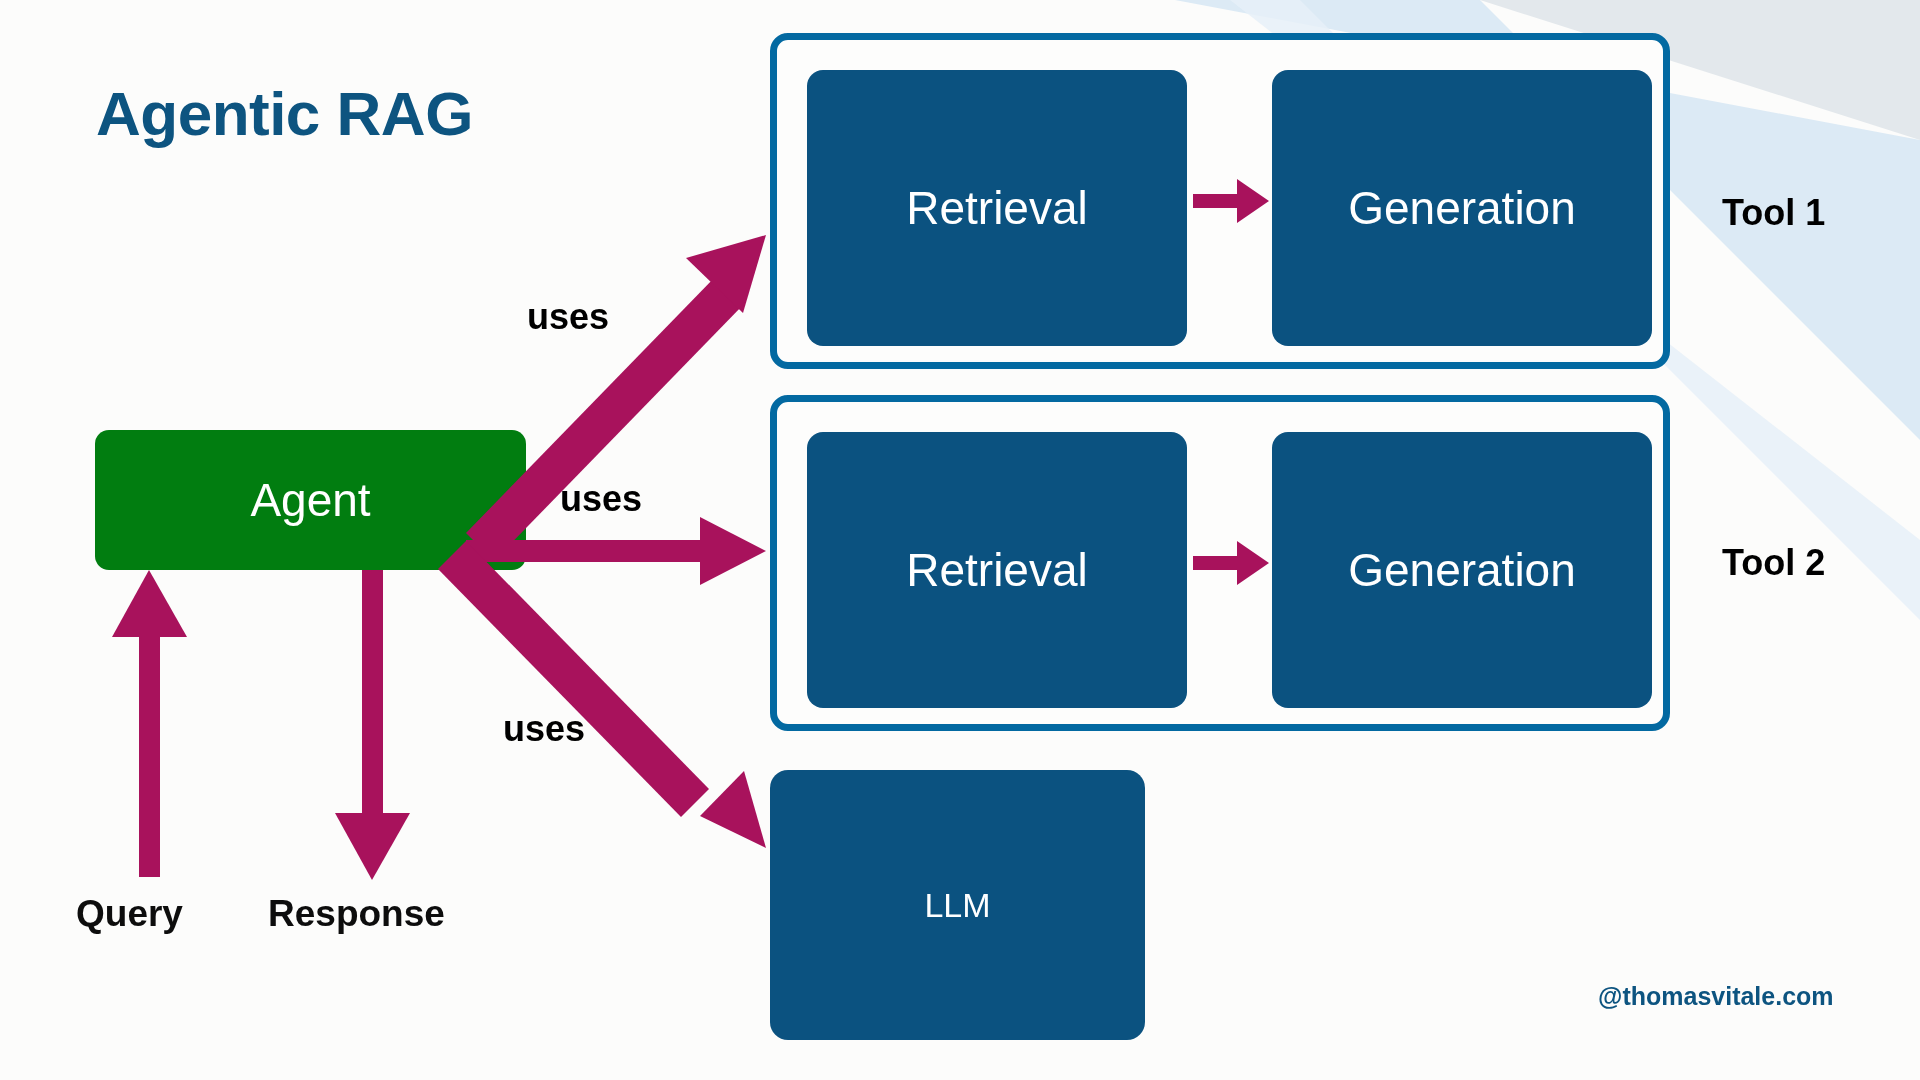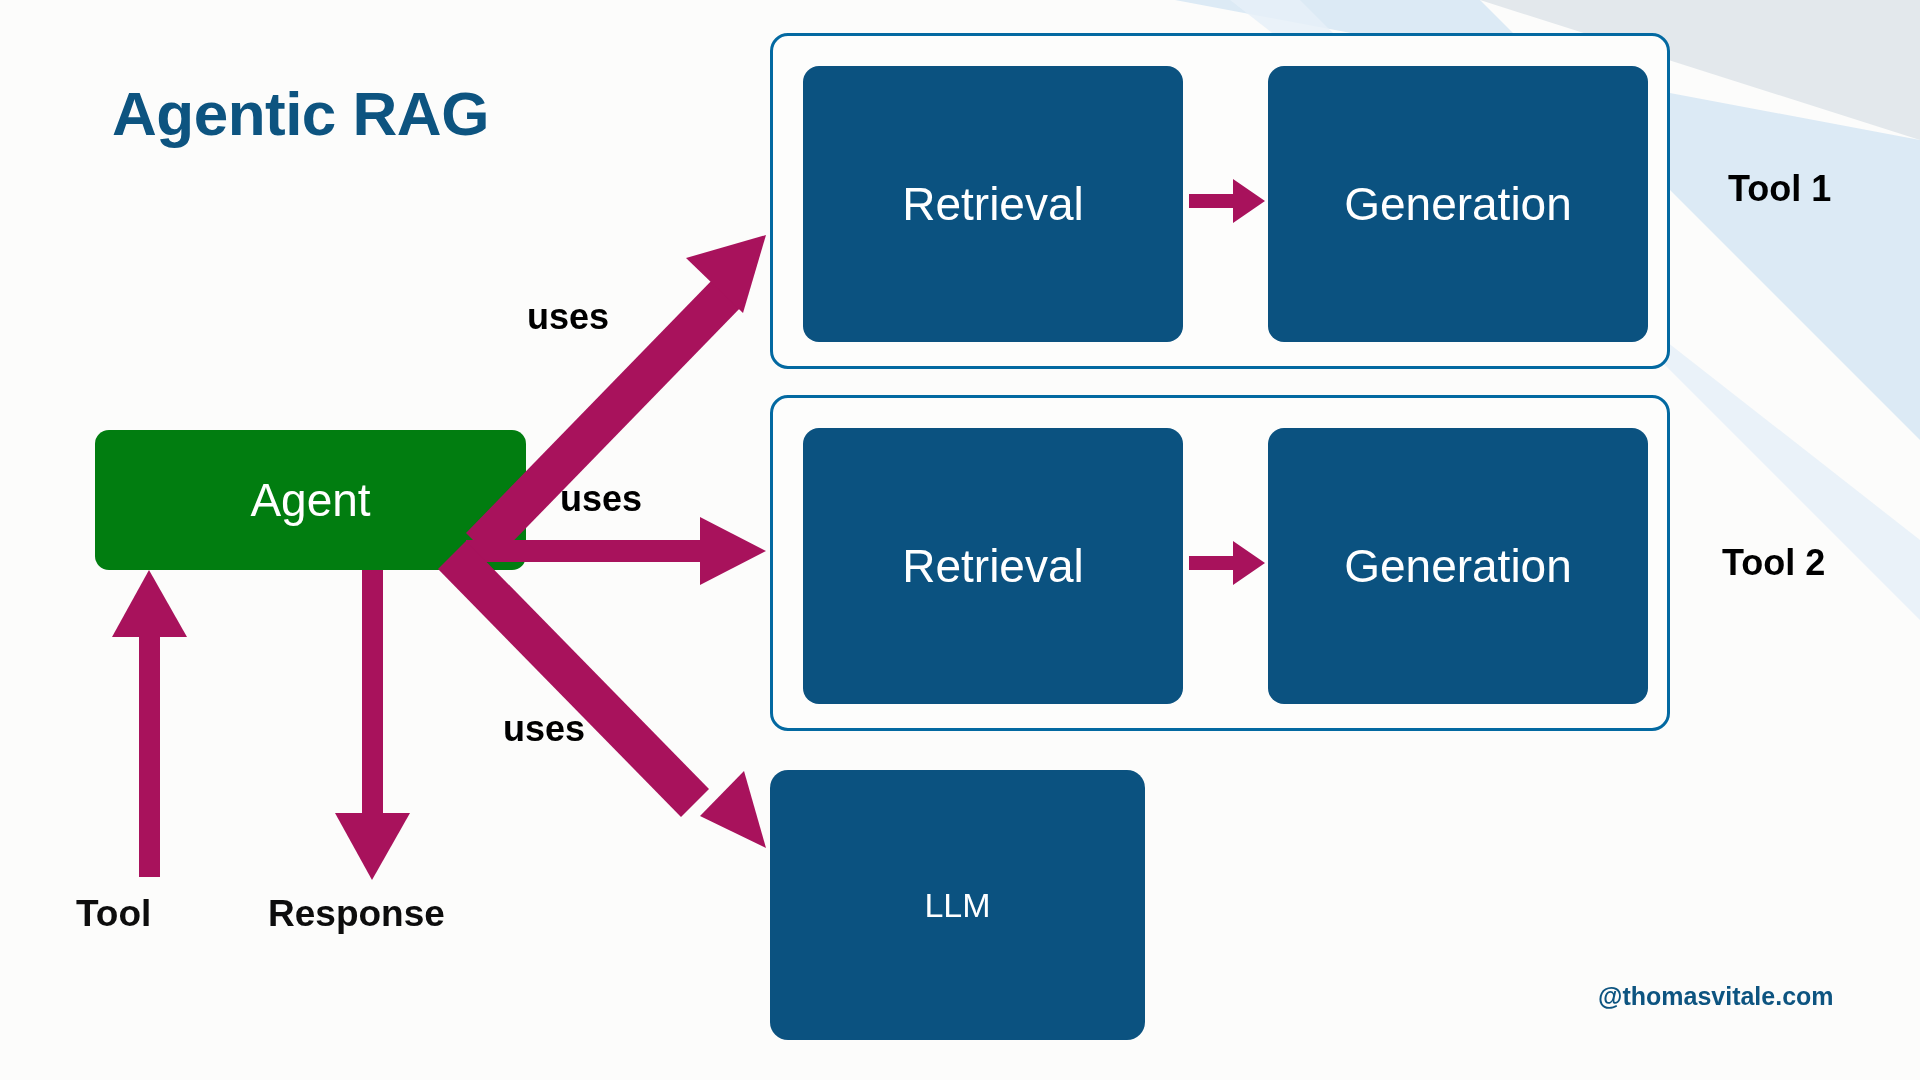--- a/index.html
+++ b/index.html
@@ -12,21 +12,21 @@
     position:relative;
     width:1920px; height:1080px;
     background:#fcfcfb;
     overflow:hidden;
   }
   
   #bg-bands { position:absolute; inset:0; z-index:0; pointer-events:none; }
 
   
   #title {
-    position:absolute; left:112px; top:78px;
+    position:absolute; left:96px; top:78px;
     font-size:62px; font-weight:bold; letter-spacing:-0.5px;
     color:#0d5480; z-index:5; white-space:nowrap;
   }
   #subtitle {
     position:absolute; left:100px; top:152px;
     font-size:38px; font-weight:bold; color:#000000;
     z-index:5; white-space:nowrap;
   }
 
   
@@ -46,21 +46,21 @@
   #llm-box {
     left:770px; top:770px; width:375px; height:270px;
     background:#0b5280; border-radius:18px;
   }
   #llm-box .node-label { font-size:34px;text-align:center; }
 
   
   .tool-container {
     position:absolute; z-index:3;
     background:#fdfdfc;
-    border:3px solid #0369a1;
+    border:7px solid #0369a1;
     border-radius:18px;
   }
   #tool1-container { left:770px; top:33px; width:900px; height:336px; }
   #tool2-container { left:770px; top:395px; width:900px; height:336px; }
 
   .inner-box {
     position:absolute; top:30px; height:276px;
     background:#0b5280; border-radius:16px;
     display:flex; align-items:center; justify-content:center;
     color:#ffffff;
@@ -70,21 +70,21 @@
   .inner-generation { left:495px; width:380px;justify-content:center; }
 
   
   .inner-arrow { position:absolute; left:416px; top:calc(50% - 22px); width:76px; height:44px; }
 
   
   .tool-side-label {
     position:absolute; z-index:6;
     font-size:36px; font-weight:bold; color:#000000; white-space:nowrap;
   }
-  #tool1-label { left:1722px; top:168px;margin-left:6px; }
+  #tool1-label { left:1722px; top:192px; }
   #tool2-label { left:1722px; top:542px; }
 
   
   .uses-label {
     position:absolute; z-index:6;
     font-size:36px; font-weight:bold; color:#000000; white-space:nowrap;
   }
   #uses-1 { left:527px; top:296px; }
   #uses-2 { left:560px; top:478px; }
   #uses-3 { left:503px; top:708px; }
@@ -180,18 +180,18 @@
         <rect x="362" y="570" width="21" height="255"></rect>
         <path d="M372,880 L335,813 L410,813 Z"></path>
       </g>
     </g>
   </svg>
 
   <div id="uses-1" class="uses-label">uses</div>
   <div id="uses-2" class="uses-label">uses</div>
   <div id="uses-3" class="uses-label">uses</div>
 
-  <div id="query-label" class="io-label">Tool</div>
+  <div id="query-label" class="io-label">Query</div>
   <div id="response-label" class="io-label">Response</div>
 
   <div id="watermark">@thomasvitale.com</div>
 
 </div>
 
 </body></html>

